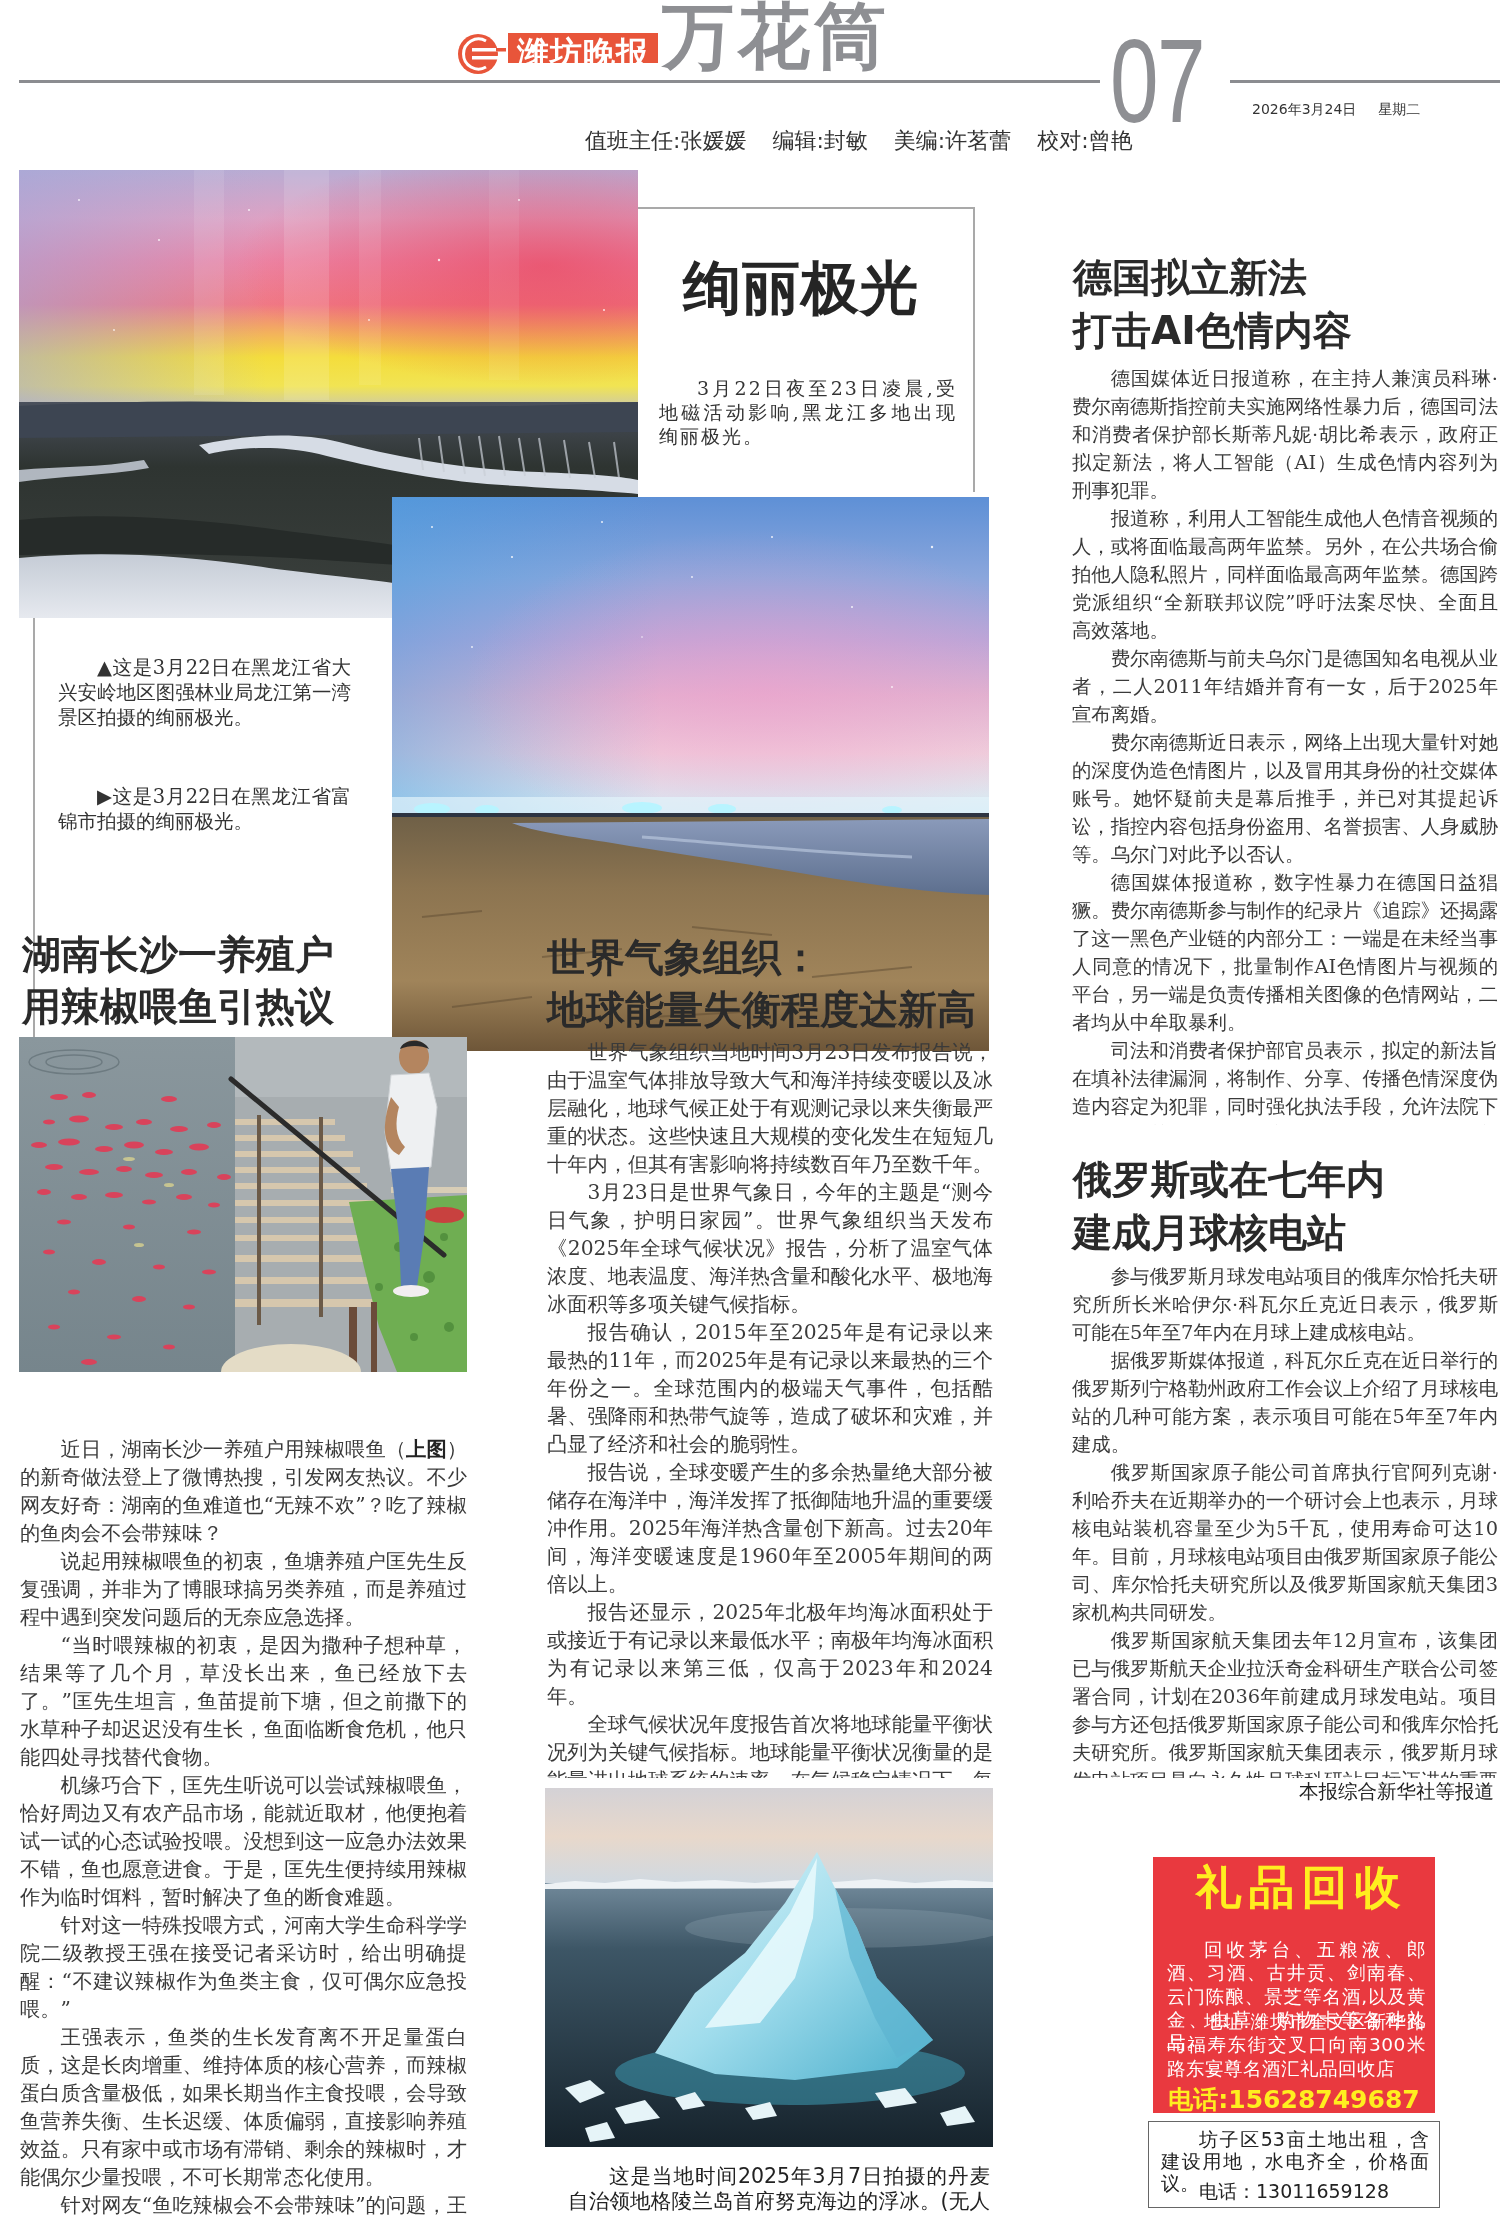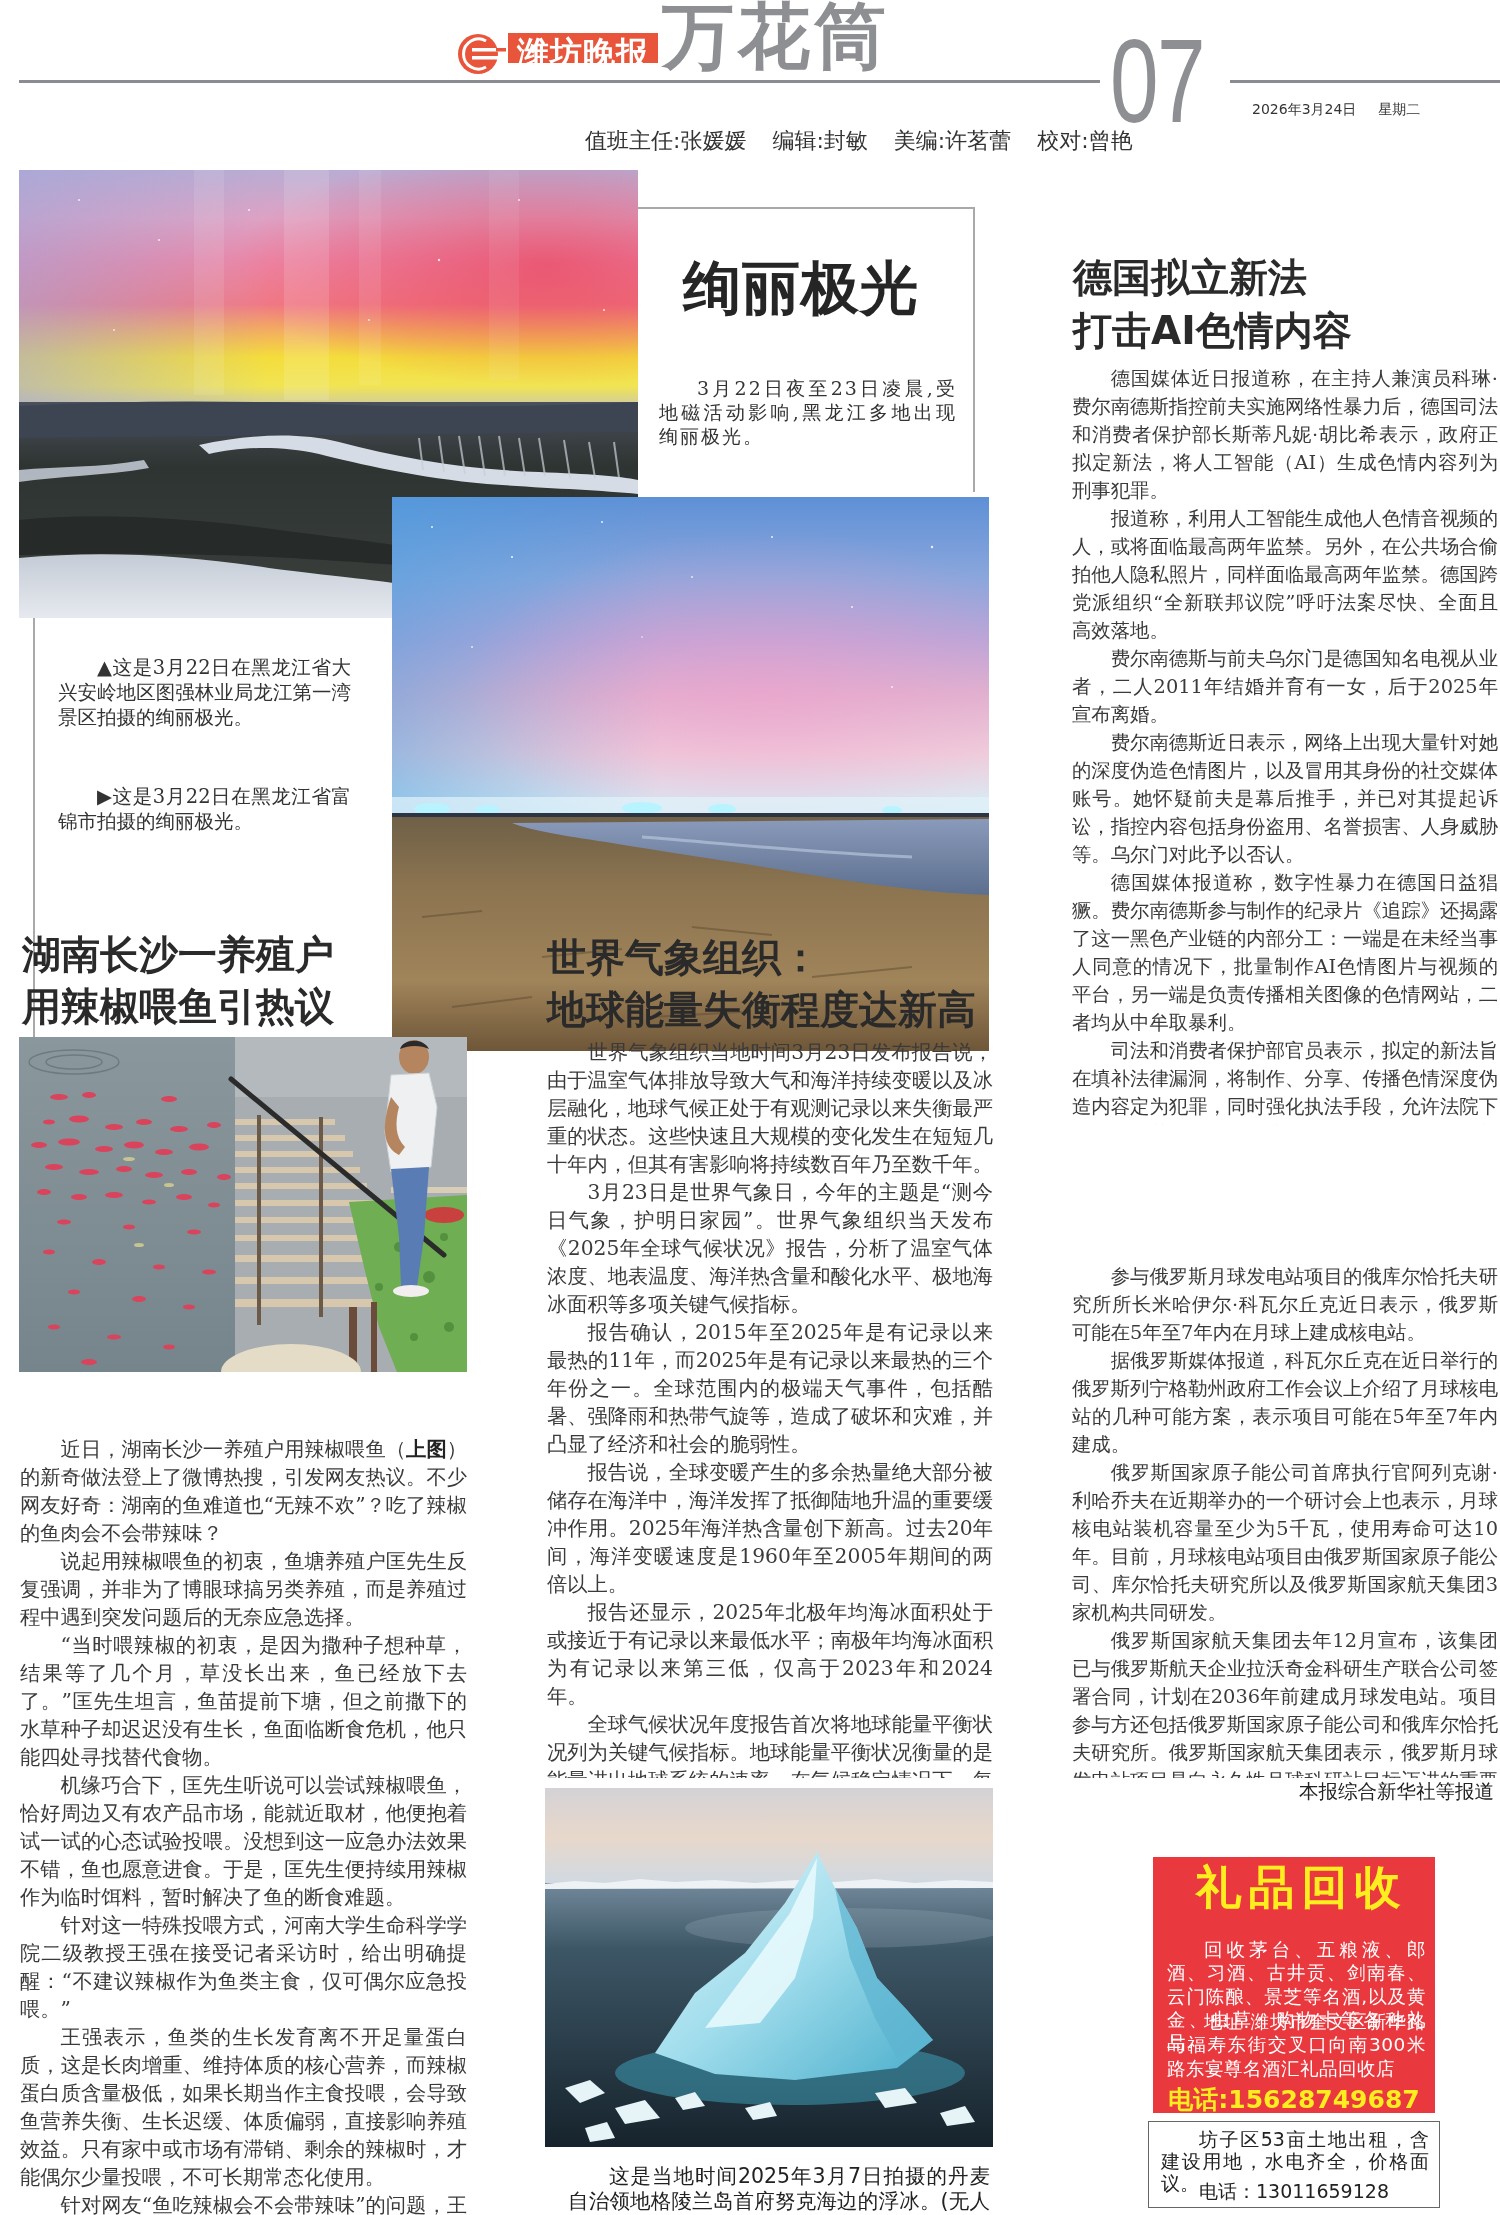--- a/index.html
+++ b/index.html
@@ -404,20 +404,24 @@
   </div>
   <div class="abs col-body" style="left:1072px;top:365px;width:426px;height:760px;font-size:19.36px;">
     <p>德国媒体近日报道称，在主持人兼演员科琳·费尔南德斯指控前夫实施网络性暴力后，德国司法和消费者保护部长斯蒂凡妮·胡比希表示，政府正拟定新法，将人工智能（AI）生成色情内容列为刑事犯罪。</p>
     <p>报道称，利用人工智能生成他人色情音视频的人，或将面临最高两年监禁。另外，在公共场合偷拍他人隐私照片，同样面临最高两年监禁。德国跨党派组织“全新联邦议院”呼吁法案尽快、全面且高效落地。</p>
     <p>费尔南德斯与前夫乌尔门是德国知名电视从业者，二人2011年结婚并育有一女，后于2025年宣布离婚。</p>
     <p>费尔南德斯近日表示，网络上出现大量针对她的深度伪造色情图片，以及冒用其身份的社交媒体账号。她怀疑前夫是幕后推手，并已对其提起诉讼，指控内容包括身份盗用、名誉损害、人身威胁等。乌尔门对此予以否认。</p>
     <p>德国媒体报道称，数字性暴力在德国日益猖獗。费尔南德斯参与制作的纪录片《追踪》还揭露了这一黑色产业链的内部分工：一端是在未经当事人同意的情况下，批量制作AI色情图片与视频的平台，另一端是负责传播相关图像的色情网站，二者均从中牟取暴利。</p>
     <p>司法和消费者保护部官员表示，拟定的新法旨在填补法律漏洞，将制作、分享、传播色情深度伪造内容定为犯罪，同时强化执法手段，允许法院下令封禁相关账号。多名议员联合呼吁，网络暴力并非个案，而是愈发突出的结构性网络问题，应完善相关法规，并为调查机构与援助中心增加资源投入。</p>
   </div>
 
+  <div class="abs headline" style="left:1073px;top:1153px;line-height:53px;">
+    <div>俄罗斯或在七年内</div>
+    <div>建成月球核电站</div>
+  </div>
   <div class="abs col-body" style="left:1072px;top:1263px;width:426px;height:515px;font-size:19.36px;">
     <p>参与俄罗斯月球发电站项目的俄库尔恰托夫研究所所长米哈伊尔·科瓦尔丘克近日表示，俄罗斯可能在5年至7年内在月球上建成核电站。</p>
     <p>据俄罗斯媒体报道，科瓦尔丘克在近日举行的俄罗斯列宁格勒州政府工作会议上介绍了月球核电站的几种可能方案，表示项目可能在5年至7年内建成。</p>
     <p>俄罗斯国家原子能公司首席执行官阿列克谢·利哈乔夫在近期举办的一个研讨会上也表示，月球核电站装机容量至少为5千瓦，使用寿命可达10年。目前，月球核电站项目由俄罗斯国家原子能公司、库尔恰托夫研究所以及俄罗斯国家航天集团3家机构共同研发。</p>
     <p>俄罗斯国家航天集团去年12月宣布，该集团已与俄罗斯航天企业拉沃奇金科研生产联合公司签署合同，计划在2036年前建成月球发电站。项目参与方还包括俄罗斯国家原子能公司和俄库尔恰托夫研究所。俄罗斯国家航天集团表示，俄罗斯月球发电站项目是向永久性月球科研站目标迈进的重要一步，也是从单次任务过渡到长期月球探测计划的关键步骤。</p>
   </div>
   <div class="abs credit">本报综合新华社等报道</div>
 
   <div class="abs ad-red">
     <div class="ad-title">礼品回收</div>

